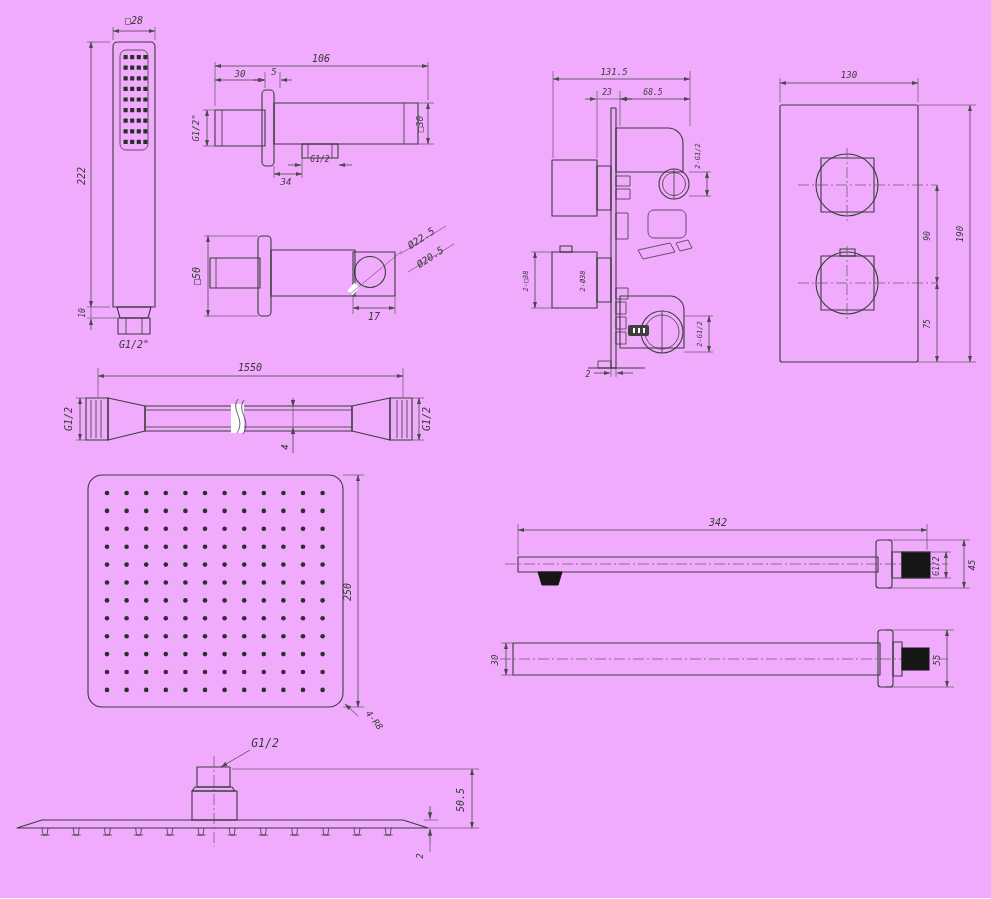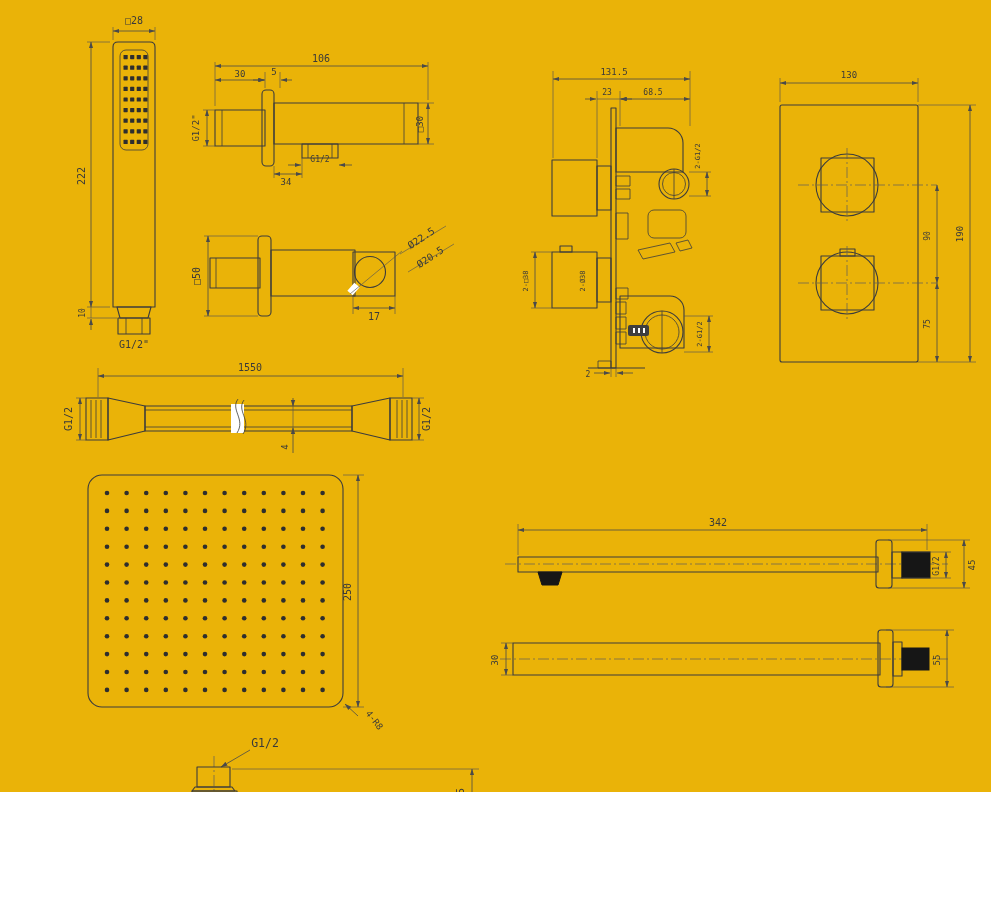--- a/index.html
+++ b/index.html
@@ -1,16 +1,16 @@
 <!DOCTYPE html>
 <html><head>
 <meta charset="utf-8">
 <style>
   html,body{margin:0;padding:0;background:#fff;}
-  #canvas{position:relative;width:991px;height:792px;background:#eab308;overflow:hidden;}
+  #canvas{position:relative;width:991px;height:898px;background:#f0abfc;overflow:hidden;font-style:italic;}
   svg{display:block;}
   text{font-family:"DejaVu Sans Mono","Liberation Mono",monospace;fill:#3a3a3a;}
   .t7{font-size:7px}.t8{font-size:8px}.t9{font-size:9px}.t10{font-size:10px}.t11{font-size:11.5px}
   .out{fill:none;stroke:#3c3c3c;stroke-width:1.1;stroke-linejoin:round;}
   .thin{fill:none;stroke:#3c3c3c;stroke-width:.8;stroke-linejoin:round;}
   .fil{fill:#2e2e2e;stroke:none;}
   .blk{fill:#161616;stroke:#161616;}
   .ext{fill:none;stroke:#555;stroke-width:.65;}
   .dima{fill:none;stroke:#4a4a4a;stroke-width:.8;marker-start:url(#ah);marker-end:url(#ah);}
   .app{fill:none;stroke:#4a4a4a;stroke-width:.8;marker-end:url(#ah);}

